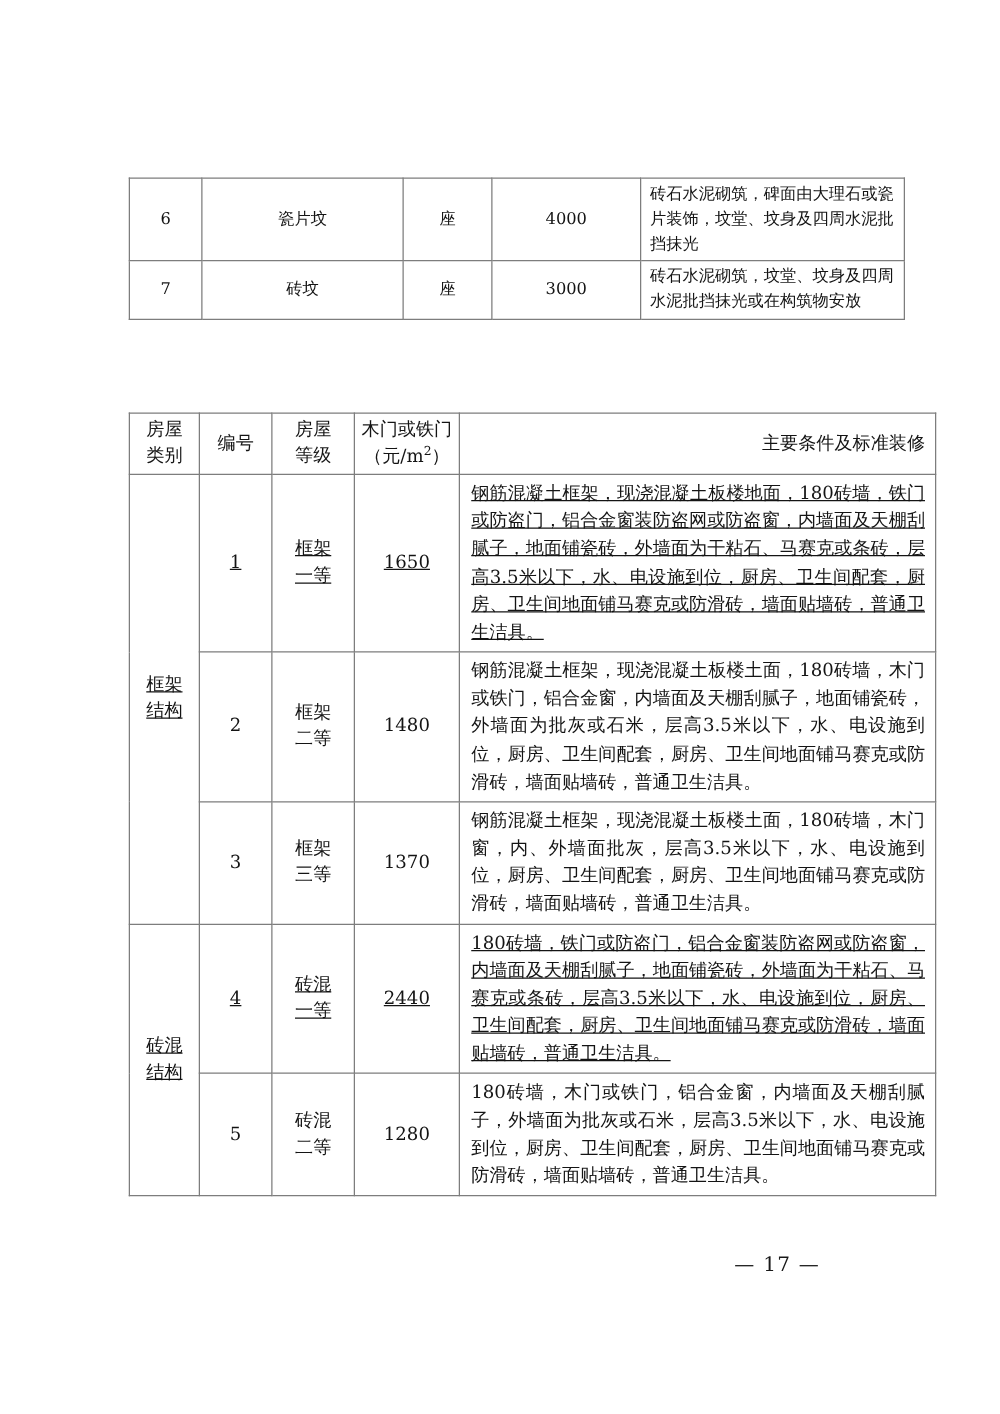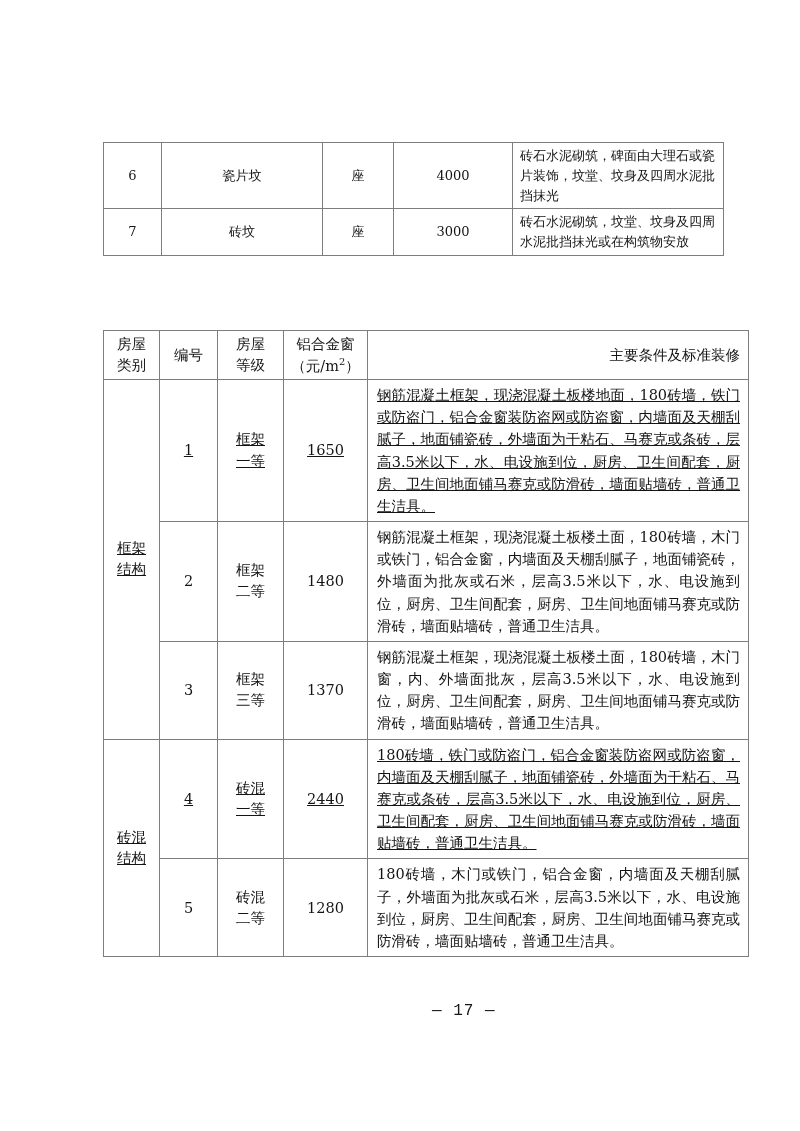--- a/index.html
+++ b/index.html
@@ -109,25 +109,24 @@
   .num {
     font-family: "DejaVu Serif", "Liberation Serif", serif;
   }
 
   
   #page-number {
     position: absolute;
     left: 0;
     top: 1002px;
     width: 656px;
-    text-align: left;
+    text-align: right;
     padding-right: 0;
     font-size: 16px;
     color: #181818;
-    font-family: Liberation Mono, monospace;
   }
   #page-number .pn-inner {
     display: inline-block;
     margin-left: 432px;
     letter-spacing: 1px;
   }
 </style>
 </head>
 <body>
 
@@ -159,21 +158,21 @@
         <td class="c-cat">
           <span class="hdr-stack">房屋</span>
           <span class="hdr-stack">类别</span>
         </td>
         <td class="c-no">编号</td>
         <td class="c-grade">
           <span class="hdr-stack">房屋</span>
           <span class="hdr-stack">等级</span>
         </td>
         <td class="c-price">
-          <span class="hdr-stack">铝合金窗</span>
+          <span class="hdr-stack">木门或铁门</span>
           <span class="hdr-stack"><span>（元/m</span><sup class="m2">2</sup><span>）</span></span>
         </td>
         <td class="c-desc">主要条件及标准装修</td>
       </tr>
     </thead>
     <tbody>
 
       <tr class="group-start">
         <td class="c-cat" rowspan="3">
           <span class="vert-label">框架</span>

